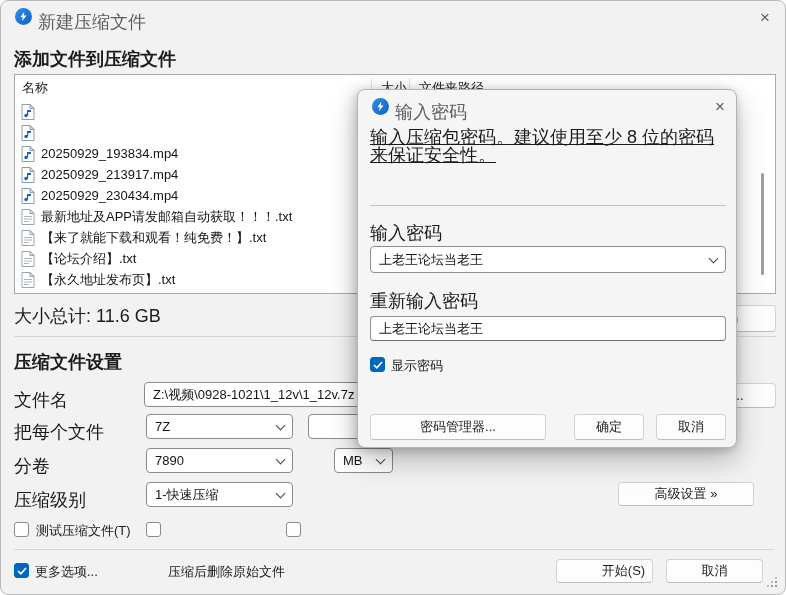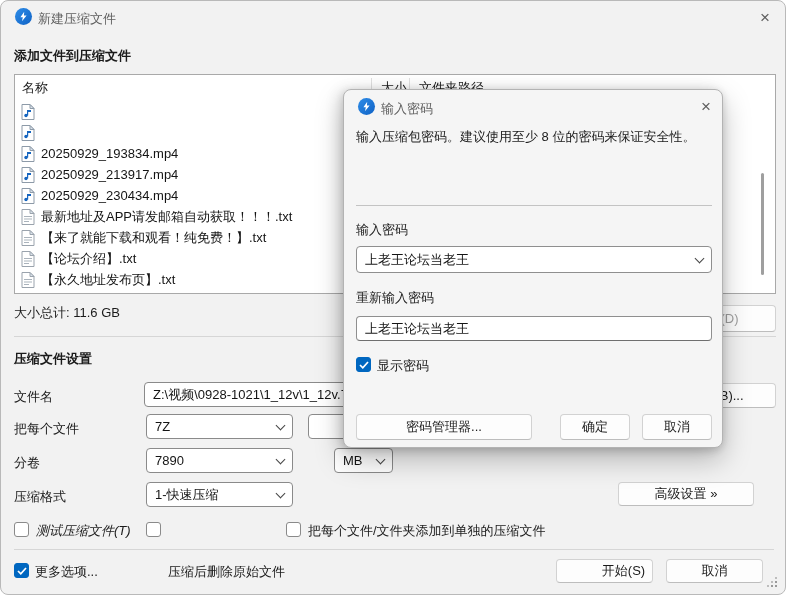--- a/index.html
+++ b/index.html
@@ -2,21 +2,21 @@
 <html><head>
 <meta charset="utf-8">
 <style>
   * { margin:0; padding:0; box-sizing:border-box; }
   html,body { width:786px; height:595px; background:#fff; font-family:"Liberation Sans","DejaVu Sans",sans-serif; }
   .win {
     position:absolute; left:0; top:0; width:786px; height:595px;
     background:#f2f2f2; border:1px solid #b9b9b9; border-radius:8px; overflow:hidden;
   }
   .abs { position:absolute; }
-  .txt13 { font-size:13px; color:#1b1b1b; }
+  .txt13 { font-size:18px; color:#1b1b1b; }
   .bold { font-weight:bold; }
   .gray { color:#5f5f5f; }
 
   
   .titlebar { position:absolute; left:0; top:0; width:100%; height:36px; }
   .app-ico { position:absolute; left:14px; top:7px; width:17px; height:17px; border-radius:50%;
     background:linear-gradient(135deg,#2f8de8,#0f62c5); display:flex; align-items:center; justify-content:center; }
   .close-x { position:absolute; width:20px; height:20px; font-size:17px; line-height:19px; text-align:center; color:#5f5f5f; cursor:default; }
 
   
@@ -37,21 +37,21 @@
   .field input { border:none; outline:none; font:inherit; color:inherit; width:100%; background:transparent; }
   .chev { width:7px; height:7px; border-right:1.4px solid #454545; border-bottom:1.4px solid #454545;
     transform:rotate(45deg); margin-left:auto; margin-bottom:3px; flex:0 0 auto; }
   .sep { position:absolute; height:1px; background:#d6d6d6; }
 
   .cb { position:absolute; width:15px; height:15px; background:#fff; border:1px solid #8a8a8a; border-radius:3px; }
   .cb.checked { background:#0067c0; border-color:#0067c0; display:flex; align-items:center; justify-content:center; }
   .cb-label { position:absolute; font-size:13px; color:#1b1b1b; }
 
   
-  .dlg { position:absolute; left:342px; top:88px; width:380px; height:359px;
+  .dlg { position:absolute; left:356px; top:88px; width:380px; height:359px;
     background:#f5f5f5; border:1px solid #b3b3b3; border-radius:8px;
     box-shadow:0 12px 28px rgba(0,0,0,.25), 0 2px 8px rgba(0,0,0,.14), -6px 0 14px rgba(0,0,0,.08); }
   .dlg .field { border-color:#8f8f8f; }
   .grip { position:absolute; right:8px; bottom:7px; width:10px; height:10px; }
   .grip::after { content:""; position:absolute; right:0; bottom:0; width:2px; height:2px; background:#9a9a9a;
     box-shadow:-4px 0 #9a9a9a, 0 -4px #9a9a9a, -8px 0 #bdbdbd, 0 -8px #bdbdbd, -4px -4px #bdbdbd; }
 </style>
 </head>
 <body>
 
@@ -193,33 +193,32 @@
   <div class="abs txt13" style="left:13px; top:453px;">分卷</div>
   <div class="field" style="left:145px; top:447px; width:147px; height:25px;">
     <span>7890</span>
       <span class="chev"></span>
   </div>
   <div class="field" style="left:303px; top:447px; width:59px; height:25px;margin-left:30px;">
     <span>MB</span>
       <span class="chev"></span>
   </div>
 
-  <div class="abs txt13" style="left:13px; top:487px;">压缩格式</div>
+  <div class="abs txt13" style="left:13px; top:487px;">压缩级别</div>
   <div class="field" style="left:145px; top:481px; width:147px; height:25px;">
     <span>1-快速压缩</span>
       <span class="chev"></span>
   </div>
   <div class="btn" style="left:617px; top:481px; width:136px; height:24px;">高级设置 »</div>
 
   <span class="cb" style="left:13px; top:521px;"></span>
-  <span class="cb-label" style="left:35px; top:521px;font-style:italic;">测试压缩文件(T)</span>
+  <span class="cb-label" style="left:35px; top:521px;">测试压缩文件(T)</span>
   <span class="cb" style="left:145px; top:521px;"></span>
   <span class="cb-label" style="left:167px; top:521px;margin-top:41px;">压缩后删除原始文件</span>
   <span class="cb" style="left:285px; top:521px;"></span>
-  <span class="cb-label" style="left:307px; top:521px;">把每个文件/文件夹添加到单独的压缩文件</span>
 
   <div class="sep" style="left:13px; top:548px; width:760px;"></div>
 
   <span class="cb checked" style="left:13px; top:562px;">
     <svg width="10" height="8" viewBox="0 0 10 8">
         <polyline points="1,4 3.8,6.8 9,1" fill="none" stroke="#fff" stroke-width="1.7"></polyline>
       </svg>
   </span>
   <span class="cb-label" style="left:34px; top:562px;">更多选项...</span>
   <div class="btn" style="left:555px; top:558px; width:97px; height:24px;padding-left:38px;">开始(S)</div>
@@ -228,21 +227,21 @@
 
   <div class="dlg">
     <span class="app-ico" style="left:14px; top:8px;">
       <svg width="11" height="11" viewBox="0 0 16 16">
           <polygon points="9,1 3.5,9 7,9 5.8,15 12.5,6.5 8.7,6.5" fill="#fff"></polygon>
         </svg>
     </span>
     <span class="abs txt13 gray" style="left:37px; top:10px;">输入密码</span>
     <span class="close-x" style="left:352px; top:7px;">×</span>
 
-    <div class="abs txt13" style="left:12px; top:38px; width:356px; line-height:18px;">输入压缩包密码。建议使用至少 8 位的密码来保证安全性。</div>
+    <div class="abs txt13" style="left:12px; top:38px; width:356px; line-height:18px;text-decoration:underline;">输入压缩包密码。建议使用至少 8 位的密码来保证安全性。</div>
 
     <div class="sep" style="left:12px; top:115px; width:356px; background:#c3c3c3;"></div>
 
     <div class="abs txt13" style="left:12px; top:131px;">输入密码</div>
     <div class="field" style="left:12px; top:156px; width:356px; height:27px;">
       <input value="上老王论坛当老王" style="">
       <span class="chev"></span>
     </div>
 
     <div class="abs txt13" style="left:12px; top:199px;">重新输入密码</div>

